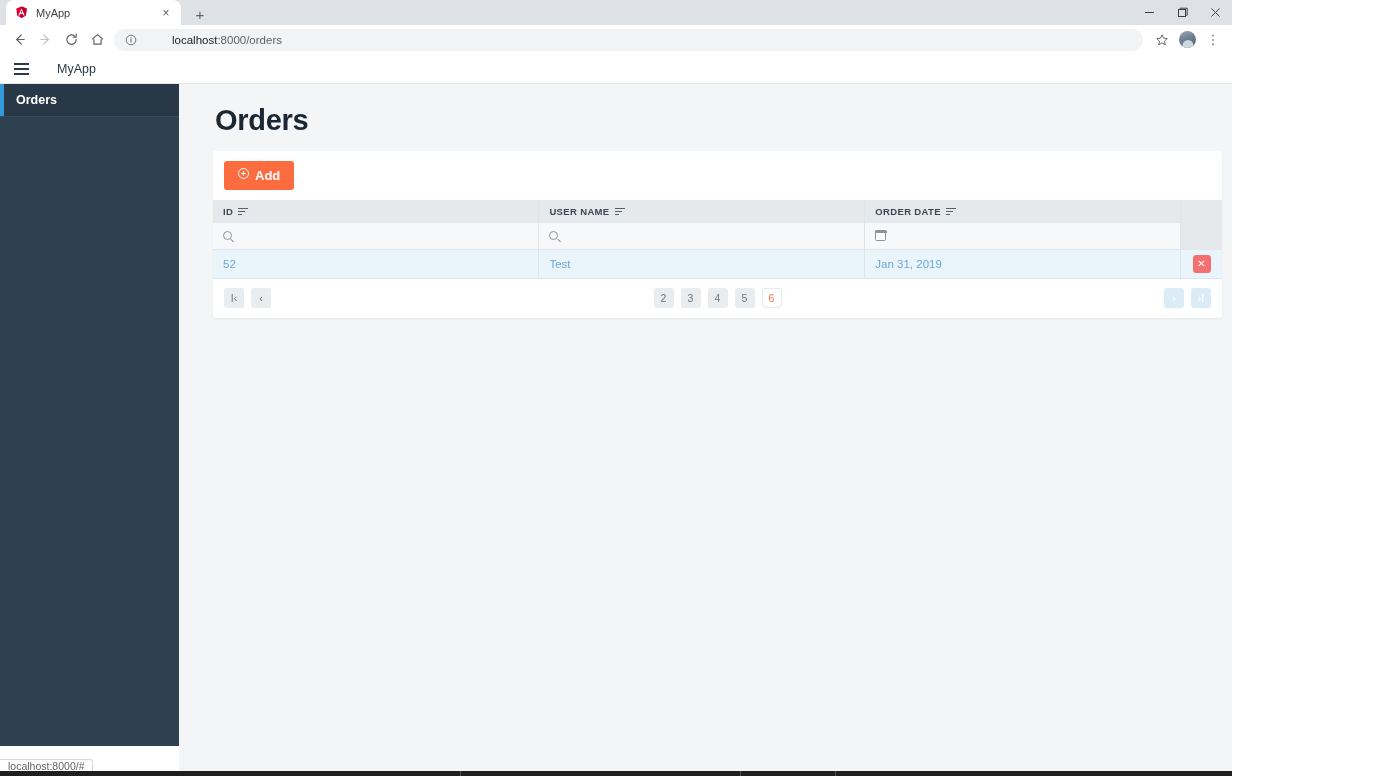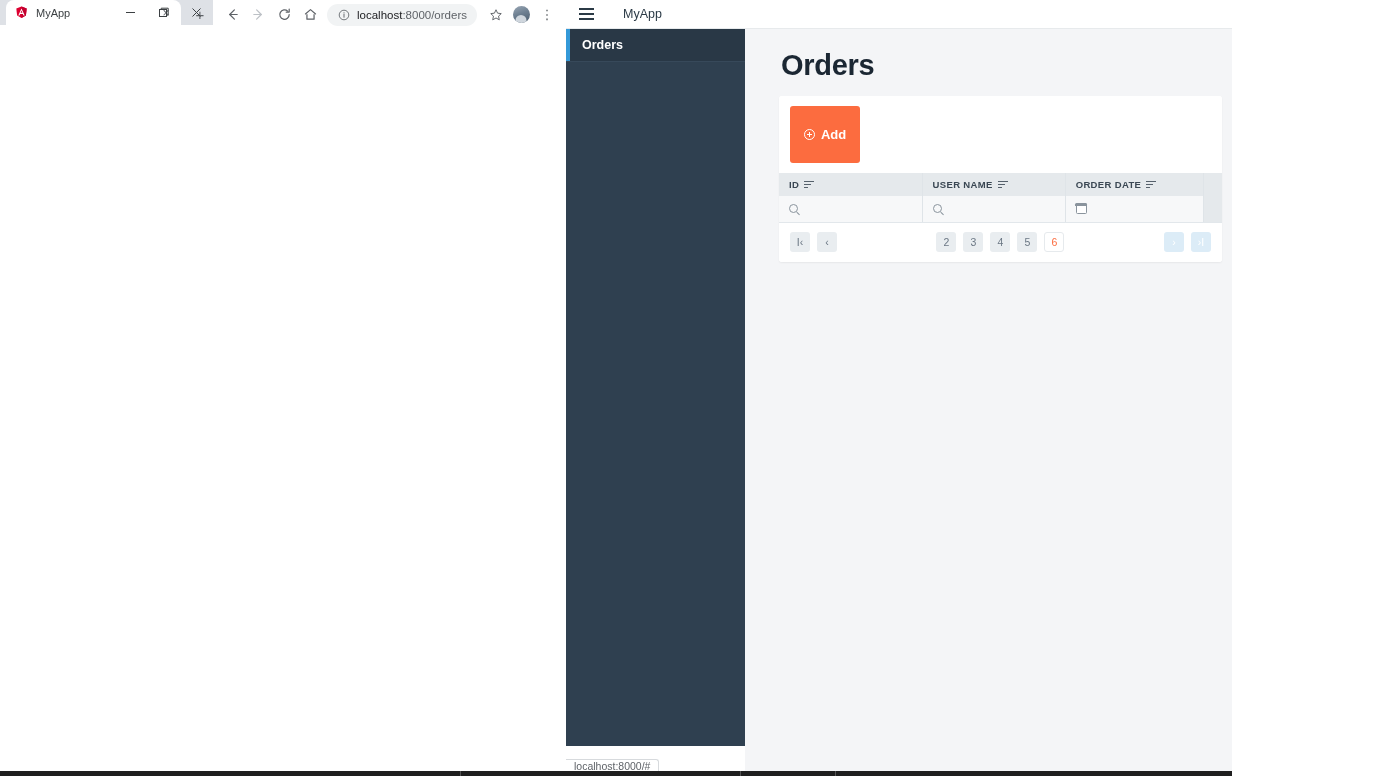--- a/index.html
+++ b/index.html
@@ -4,21 +4,21 @@
 <style>
   * { box-sizing: border-box; margin: 0; padding: 0; }
   html, body {
     width: 1380px; height: 776px;
     overflow: hidden;
     font-family: "Liberation Sans", sans-serif;
     background: #ffffff;
   }
 
   
-  .browser { width: 1232px; height: 776px; display: flex; position: relative; }
+  .browser { width: 1232px; height: 776px; display: flex; flex-direction: column; position: relative; }
 
   .tabstrip {
     height: 25px;
     background: #dee1e6;
     display: flex;
     align-items: flex-end;
     padding-left: 6px;
     position: relative;
   }
   .tab {
@@ -83,21 +83,21 @@
     padding: 0 10px;
     margin: 0 6px 0 4px;
   }
   .omni-info {
     width: 13px; height: 13px; flex: none;
     margin-right: 7px;
     display: flex; align-items: center; justify-content: center;
     color: #5f6368;
   }
   .omni-text { font-size: 11.5px; color: #5f6368; white-space: nowrap; }
-  .omni-text b { color: #202124; font-weight: 400; }
+  .omni-text b { color: #202124; font-weight: 400; margin-left: 28px; }
   .tb-right { display: flex; align-items: center; }
   .avatar {
     width: 17px; height: 17px; border-radius: 50%;
     background: linear-gradient(160deg,#9aa7b5 0%,#6d7f91 45%,#4a5b6c 100%);
     margin: 0 4px;
     overflow: hidden; position: relative;
   }
   .avatar::after {
     content: ""; position: absolute;
     left: 50%; top: 52%; width: 11px; height: 11px;
@@ -187,22 +187,22 @@
     padding: 10px 11px;
     background: #ffffff;
   }
   .btn-add {
     background: #fc6c3f;
     color: #ffffff;
     border: none;
     border-radius: 3px;
     font-size: 13px;
     font-weight: bold;
-    padding: 21px 14px;
-    display: inline-flex; align-items: center; gap: 6px;
+    padding: 7px 14px;
+    display: inline-flex; gap: 6px;
     font-family: "Liberation Sans", sans-serif;
   }
   .plus-circle {
     width: 11px; height: 11px; border-radius: 50%;
     border: 1.4px solid #ffffff;
     position: relative; flex: none;
   }
   .plus-circle::before, .plus-circle::after {
     content: ""; position: absolute; background: #ffffff;
   }
@@ -534,20 +534,34 @@
                   <div class="filter-box">
                     <span class="mag"></span>
                   </div>
                 </td>
                 <td class="fcell">
                   <div class="filter-box">
                     <span class="cal"></span>
                   </div>
                 </td>
                 <td class="fcell blank"></td>
+              </tr>
+              <tr>
+                <td class="dcell">
+                  <a href="#">52</a>
+                </td>
+                <td class="dcell">
+                  <a href="#">Test</a>
+                </td>
+                <td class="dcell">
+                  <a href="#">Jan 31, 2019</a>
+                </td>
+                <td class="dcell action" style="border-right:none;">
+                  <button class="btn-del">✕</button>
+                </td>
               </tr>
             </tbody>
           </table>
 
           <div class="pager">
             <div class="pg-left">
               <button class="pg-btn">I‹</button>
               <button class="pg-btn">‹</button>
             </div>
             <div class="pg-mid">

